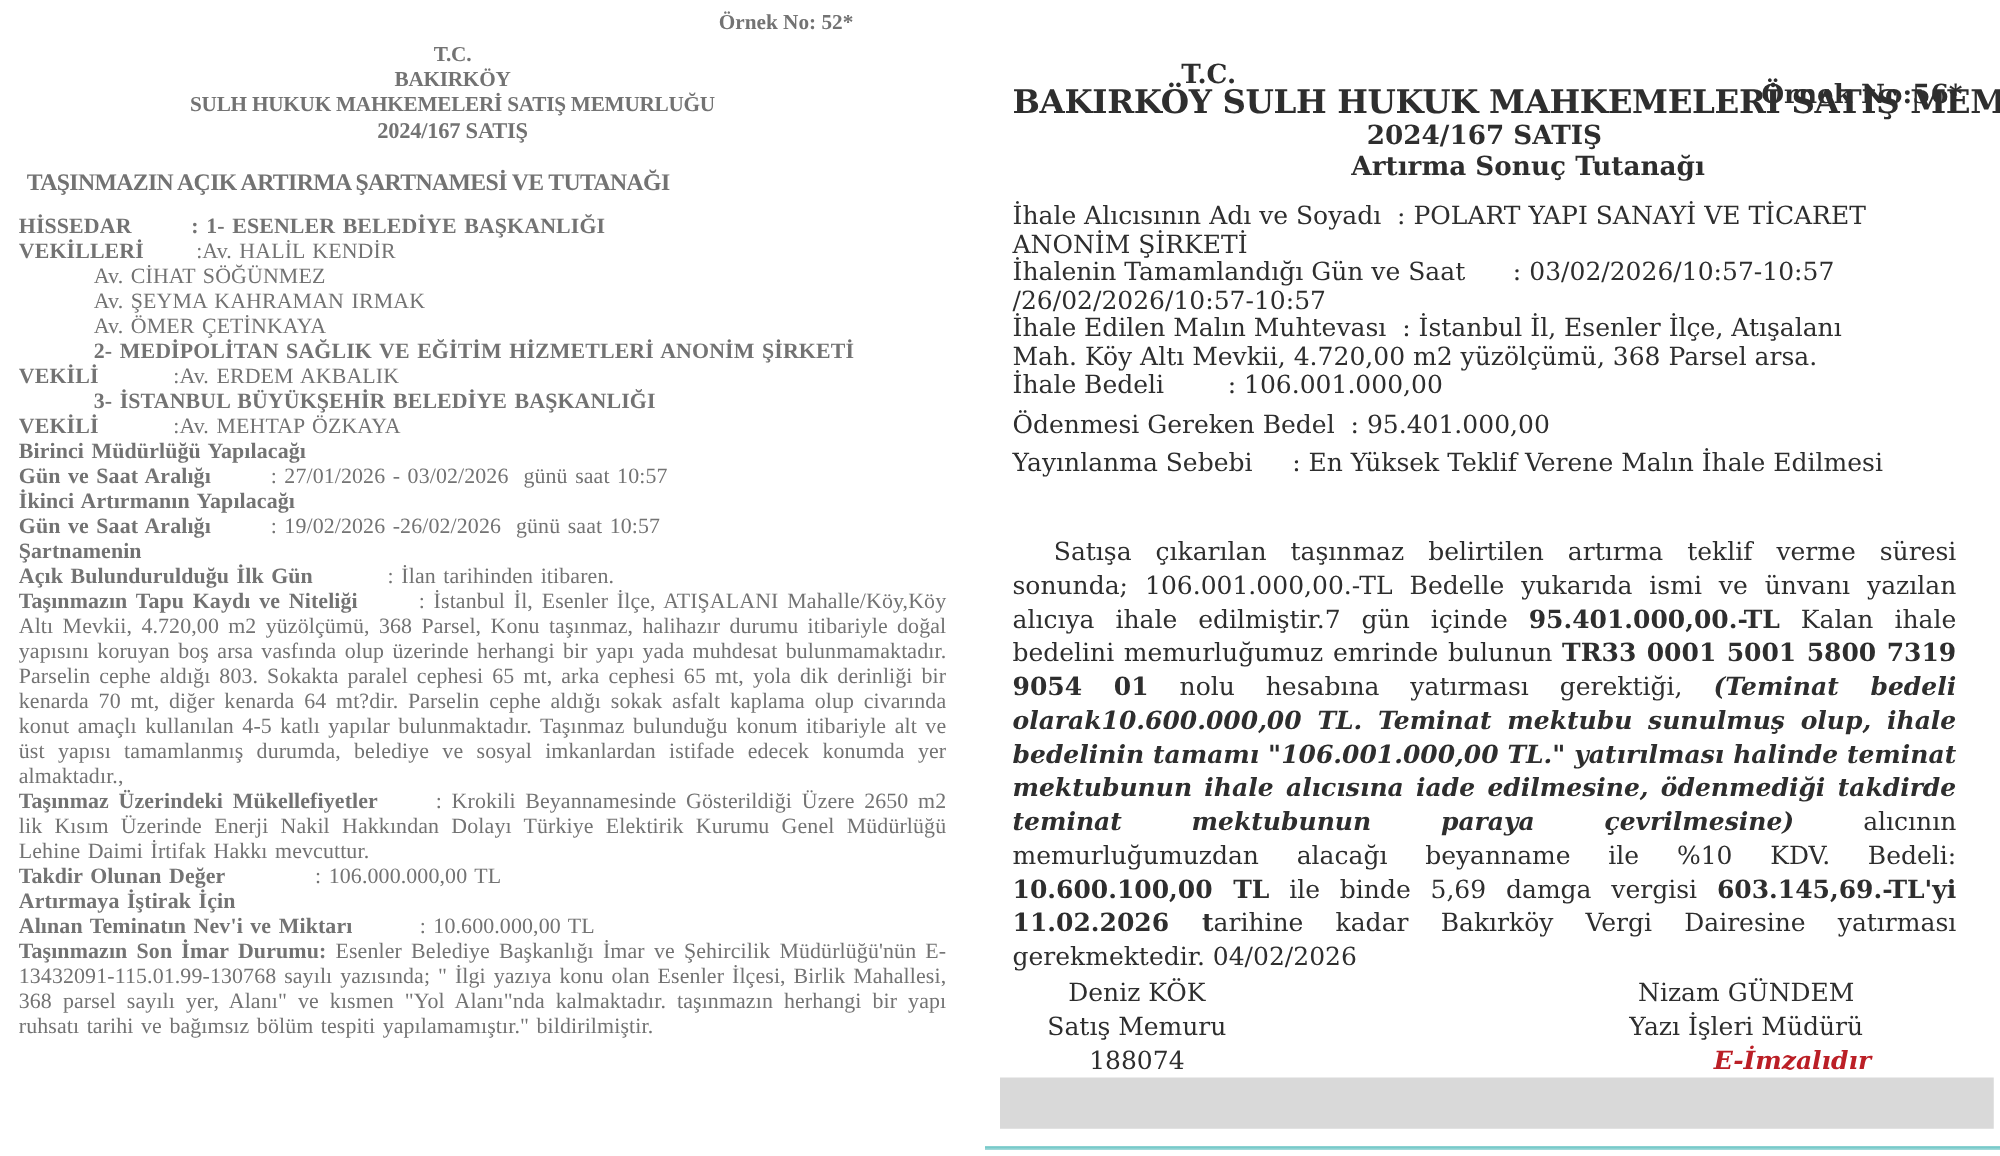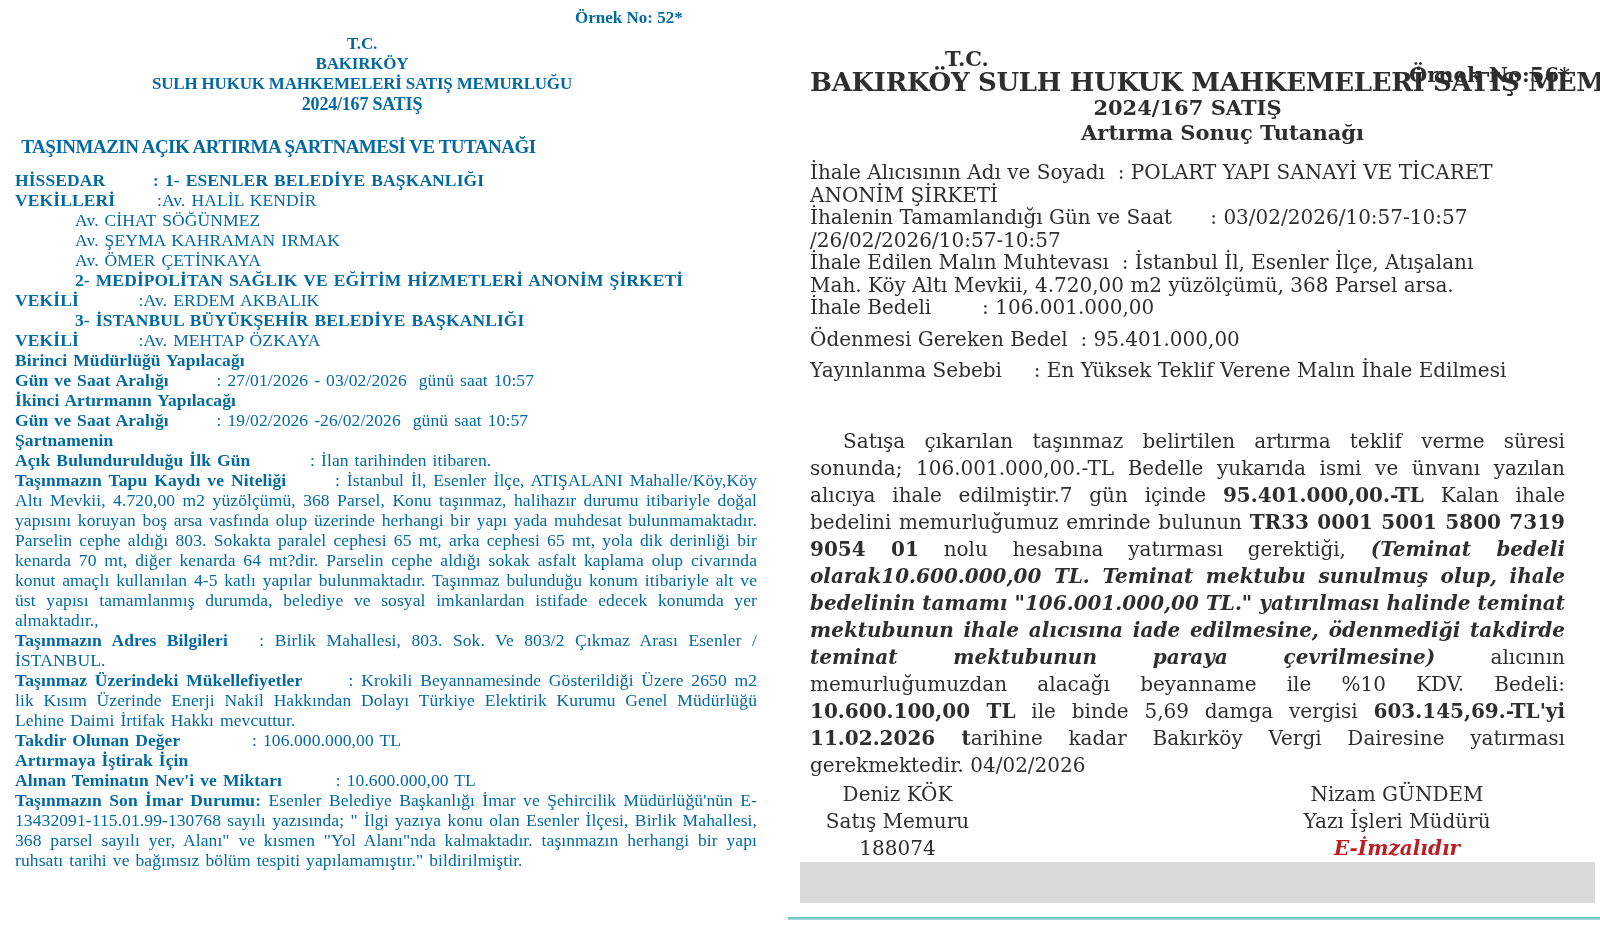--- a/index.html
+++ b/index.html
@@ -6,21 +6,21 @@
   body{
     position:relative;
     width:1600px;height:925px;
     background:#ffffff;
     overflow:hidden;
   }
   
   .page-left{
     position:absolute;left:0;top:0;width:775px;height:925px;
     font-family:"Liberation Serif",serif;
-    color:#0369a1;
+    color:#737373;
   }
   .lp-ornek{
     position:absolute;left:575px;top:8px;
     font-weight:bold;font-size:17px;white-space:pre;
   }
   .lp-header{
     position:absolute;left:0;top:34px;width:724px;
     text-align:center;font-weight:bold;font-size:17px;line-height:20px;
     letter-spacing:-0.2px;
   }
@@ -56,23 +56,23 @@
   .rp-fields .gap{margin-top:9px;}
   .rp-para{
     margin:46px 0 0 0;
     text-align:justify;text-indent:33px;
     font-size:20px;line-height:27px;
   }
   .seg-b{font-weight:bold;margin-top:44px;}
   .seg-bi{font-weight:bold;font-style:italic;}
   .sigs{position:relative;height:120px;margin-top:2px;font-size:20px;line-height:27px;}
   .sig{position:absolute;top:0;text-align:center;}
-  .sig-left{left:0;width:175px;}
+  .sig-left{left:12px;width:175px;}
   .sig-right{left:487px;width:200px;}
-  .esig{color:#bb1f26;font-weight:bold;font-style:italic;}
+  .esig{color:#bb1f26;font-weight:bold;font-style:italic;text-align:right;}
   
   .gray-bar{
     position:absolute;left:800px;top:862px;width:795px;height:41px;
     background:#d9d9d9;
   }
   .teal-line{
     position:absolute;left:788px;top:917px;width:812px;height:3px;
     background:linear-gradient(180deg,#5fc0c0,#aadddd);
   }
 </style>
@@ -101,21 +101,20 @@
     <div class="ln"><b>VEKİLİ</b><span>          :Av. ERDEM AKBALIK</span></div>
     <div class="ln ind"><b>3- İSTANBUL BÜYÜKŞEHİR BELEDİYE BAŞKANLIĞI</b><span></span></div>
     <div class="ln"><b>VEKİLİ</b><span>          :Av. MEHTAP ÖZKAYA</span></div>
     <div class="ln"><b>Birinci Müdürlüğü Yapılacağı</b><span></span></div>
     <div class="ln"><b>Gün ve Saat Aralığı</b><span>        : 27/01/2026 - 03/02/2026  günü saat 10:57</span></div>
     <div class="ln"><b>İkinci Artırmanın Yapılacağı</b><span></span></div>
     <div class="ln"><b>Gün ve Saat Aralığı</b><span>        : 19/02/2026 -26/02/2026  günü saat 10:57</span></div>
     <div class="ln"><b>Şartnamenin</b><span></span></div>
     <div class="ln"><b>Açık Bulundurulduğu İlk Gün</b><span>          : İlan tarihinden itibaren.</span></div>
     <div class="just"><b>Taşınmazın Tapu Kaydı ve Niteliği</b><span>&nbsp;&nbsp;&nbsp;&nbsp;&nbsp;&nbsp;&nbsp;: İstanbul İl, Esenler İlçe, ATIŞALANI Mahalle/Köy,Köy Altı Mevkii, 4.720,00 m2 yüzölçümü, 368 Parsel, Konu taşınmaz, halihazır durumu itibariyle doğal yapısını koruyan boş arsa vasfında olup üzerinde herhangi bir yapı yada muhdesat bulunmamaktadır. Parselin cephe aldığı 803. Sokakta paralel cephesi 65 mt, arka cephesi 65 mt, yola dik derinliği bir kenarda 70 mt, diğer kenarda 64 mt?dir. Parselin cephe aldığı sokak asfalt kaplama olup civarında konut amaçlı kullanılan 4-5 katlı yapılar bulunmaktadır. Taşınmaz bulunduğu konum itibariyle alt ve üst yapısı tamamlanmış durumda, belediye ve sosyal imkanlardan istifade edecek konumda yer almaktadır.,</span></div>
-    <div class="just"><b>Taşınmazın Adres Bilgileri</b><span>&nbsp;&nbsp;&nbsp;: Birlik Mahallesi, 803. Sok. Ve 803/2 Çıkmaz Arası Esenler / İSTANBUL.</span></div>
     <div class="just"><b>Taşınmaz Üzerindeki Mükellefiyetler</b><span>&nbsp;&nbsp;&nbsp;&nbsp;&nbsp;&nbsp;: Krokili Beyannamesinde Gösterildiği Üzere 2650 m2 lik Kısım Üzerinde Enerji Nakil Hakkından Dolayı Türkiye Elektirik Kurumu Genel Müdürlüğü Lehine Daimi İrtifak Hakkı mevcuttur.</span></div>
     <div class="ln"><b>Takdir Olunan Değer</b><span>            : 106.000.000,00 TL</span></div>
     <div class="ln"><b>Artırmaya İştirak İçin</b><span></span></div>
     <div class="ln"><b>Alınan Teminatın Nev'i ve Miktarı</b><span>         : 10.600.000,00 TL</span></div>
     <div class="just"><b>Taşınmazın Son İmar Durumu:</b><span> Esenler Belediye Başkanlığı İmar ve Şehircilik Müdürlüğü'nün E-13432091-115.01.99-130768 sayılı yazısında; " İlgi yazıya konu olan Esenler İlçesi, Birlik Mahallesi, 368 parsel sayılı yer, Alanı" ve kısmen "Yol Alanı"nda kalmaktadır. taşınmazın herhangi bir yapı ruhsatı tarihi ve bağımsız bölüm tespiti yapılamamıştır." bildirilmiştir.</span></div>
   </div>
 </div>
 
 <div class="page-right">
   <div class="rp-inner">

